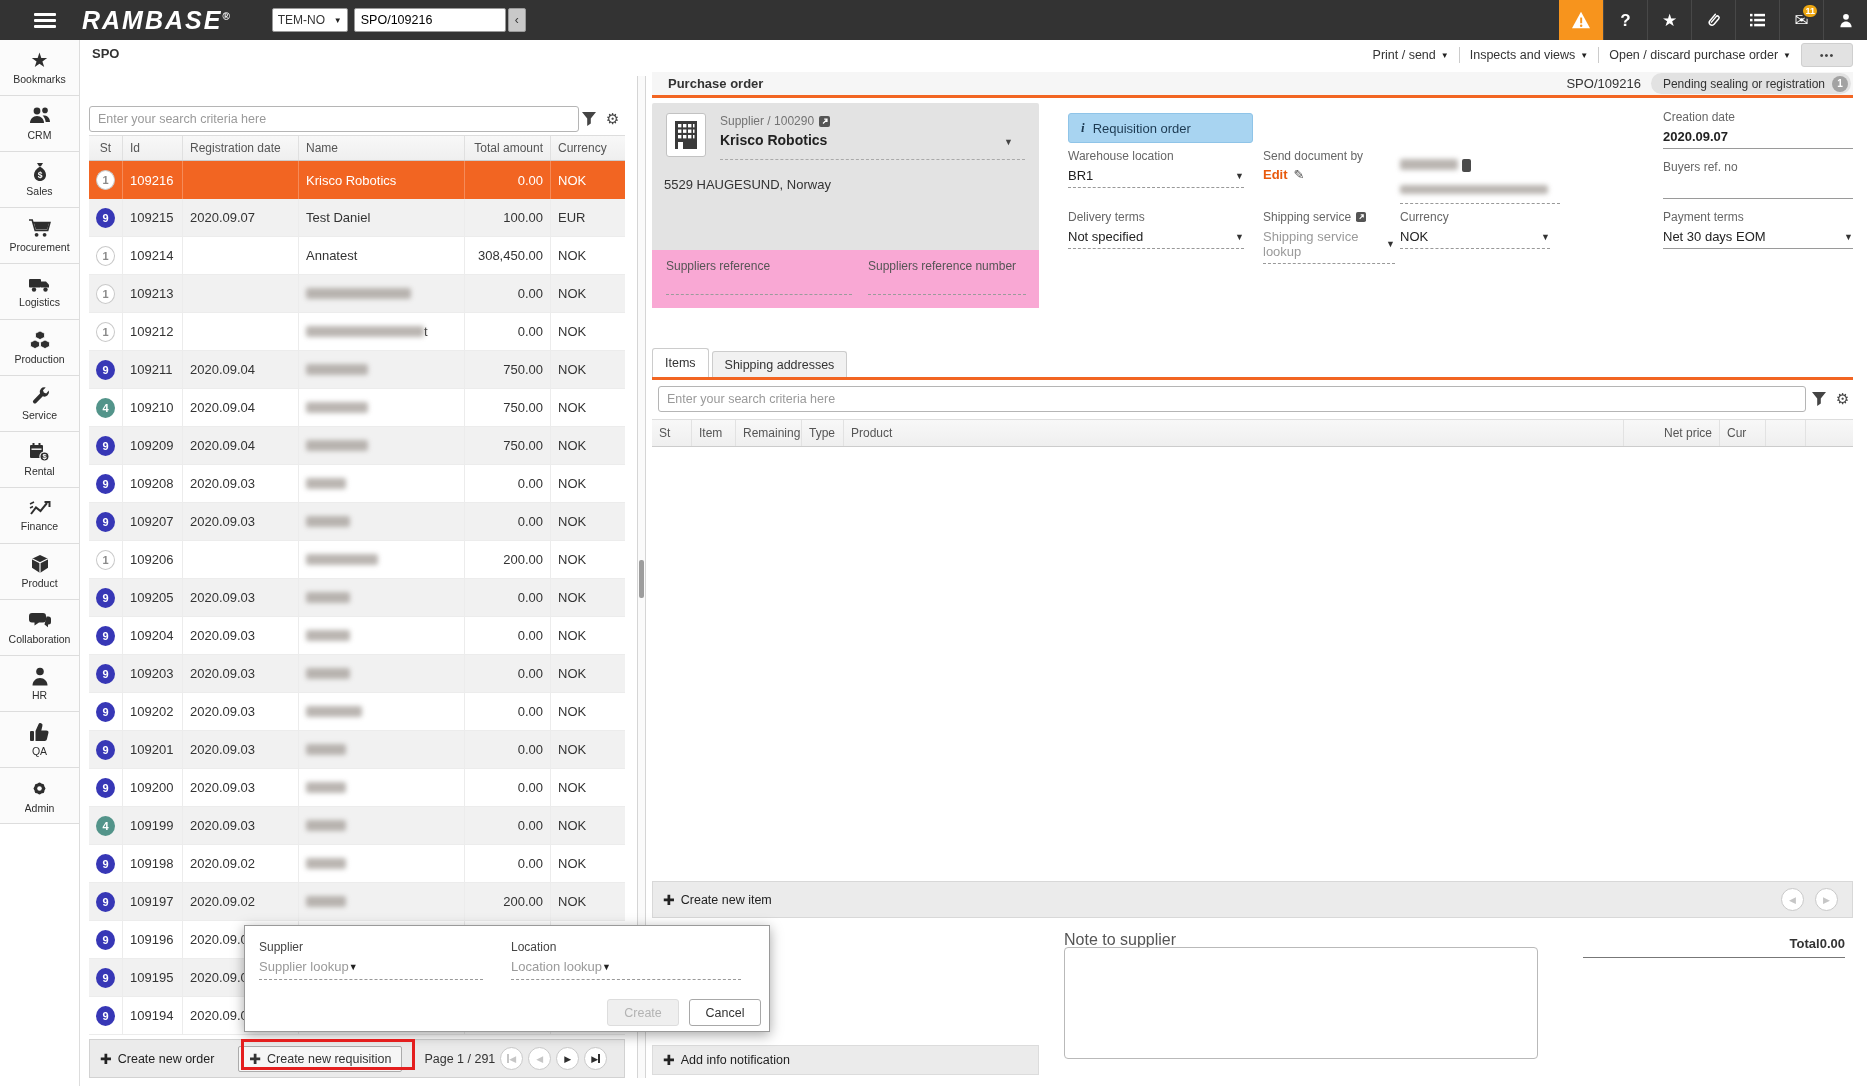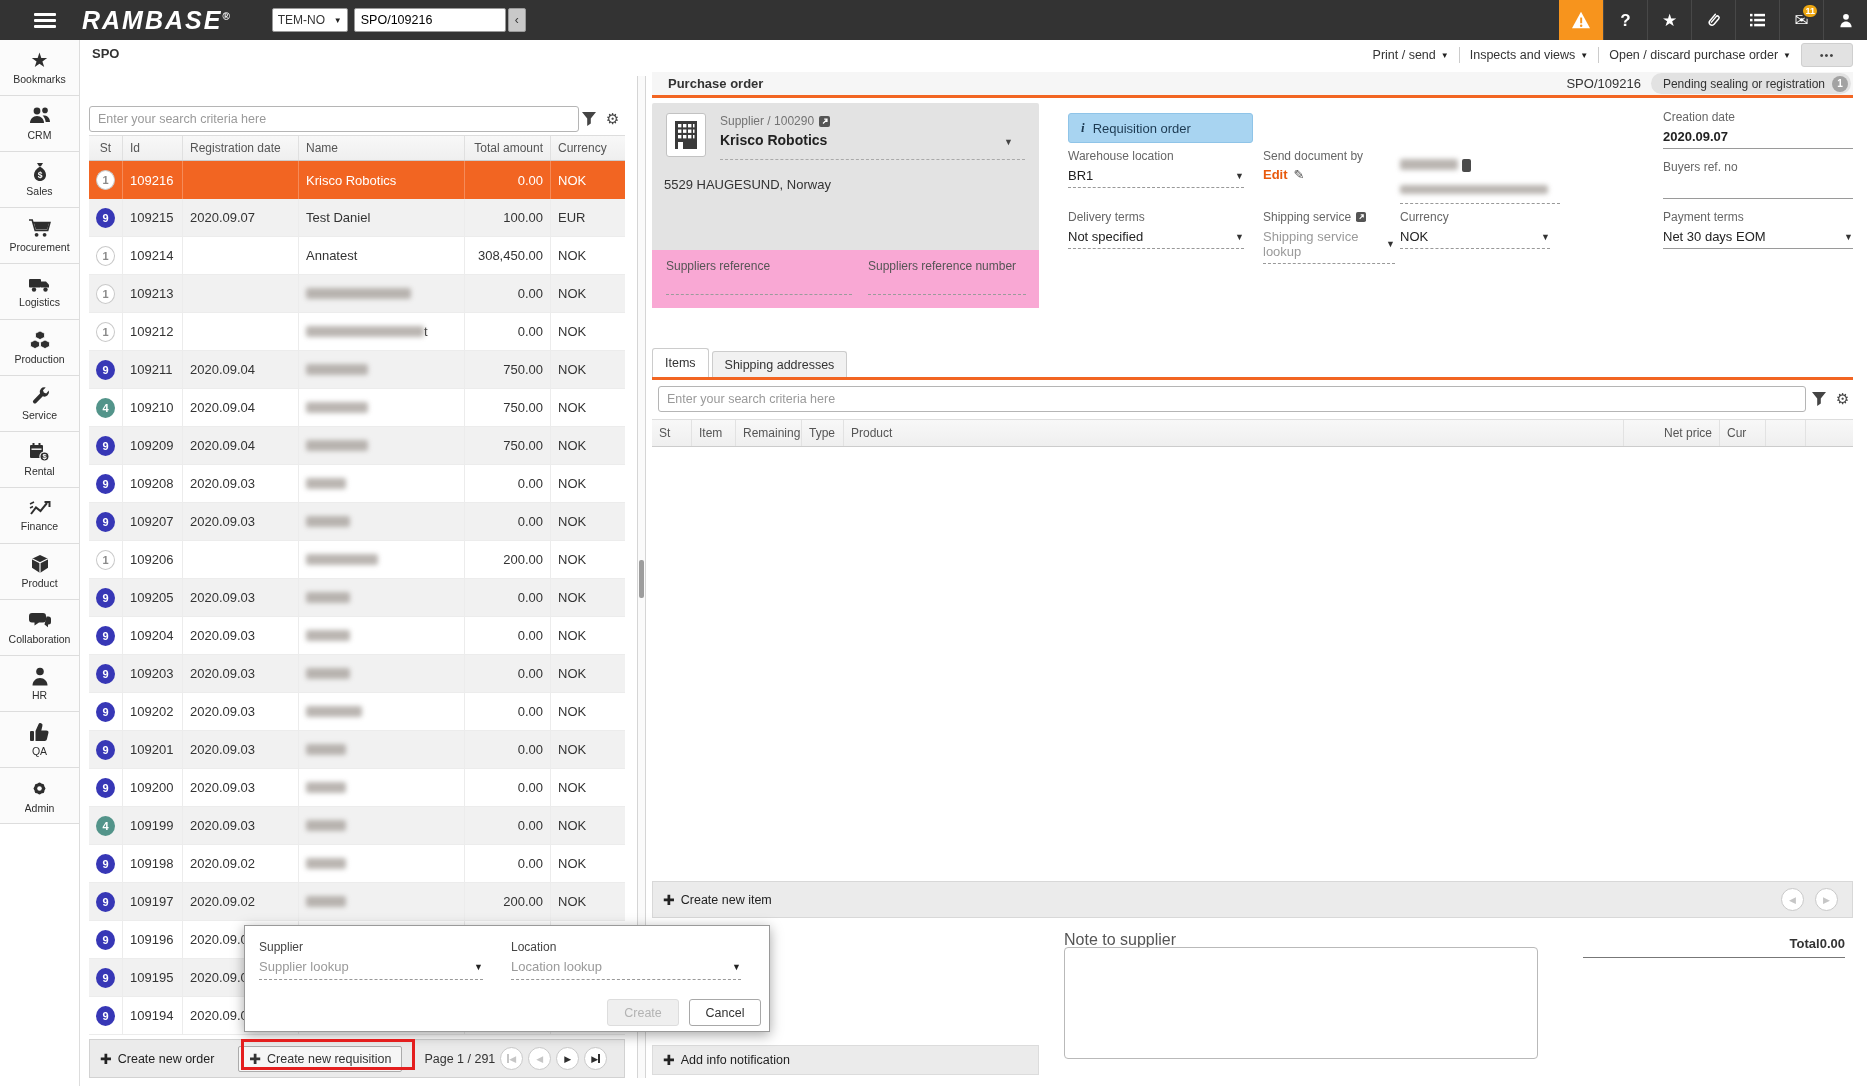--- a/index.html
+++ b/index.html
@@ -145,21 +145,21 @@
   .note-lbl { left:1064px; top:931px; font-size:16px; color:#555; }
   .note-area { left:1064px; top:947px; width:474px; height:112px; border:1px solid #b9b9b9; border-radius:4px; resize:none; font-family:inherit; font-size:13px; padding:6px; }
   .total-row { left:1583px; top:936px; width:262px; display:flex; justify-content:flex-end; font-size:13px; font-weight:bold;
     border-bottom:1px solid #777; padding-bottom:6px; }
   .ai-bar { left:652px; top:1045px; width:387px; height:30px; background:#ebebeb; border:1px solid #dcdcdc; display:flex; align-items:center; font-size:12.5px; }
 
   
   .popup { left:244px; top:925px; width:526px; height:107px; background:#fff; border:1px solid #9a9a9a;
     box-shadow:0 3px 12px rgba(0,0,0,.35); z-index:50; }
   .popup .lbl { position:absolute; top:14px; font-size:12px; color:#444; }
-  .popup .look { position:absolute; top:33px; font-size:13px; color:#9a9a9a; display:flex; justify-content:space-between;
+  .popup .look { position:absolute; top:33px; font-size:13px; color:#9a9a9a; display:flex; 
     align-items:center; border-bottom:1px dashed #999; padding-bottom:5px; cursor:pointer; }
   .popup .look .car { font-size:9px; color:#222; }
   .pop-btn { position:absolute; top:73px; width:72px; height:27px; border-radius:3px; font-size:12.5px;
     display:flex; align-items:center; justify-content:center; }
   .pop-create { left:362px; background:#efefef; border:1px solid #ddd; color:#b3b3b3; }
   .pop-cancel { left:444px; background:#fff; border:1px solid #a8a8a8; color:#333; cursor:pointer; }
 
   .red-annot { left:241px; top:1039px; width:174px; height:31px; border:3px solid #e41e1e; z-index:60; pointer-events:none; }
 </style>
 </head>

